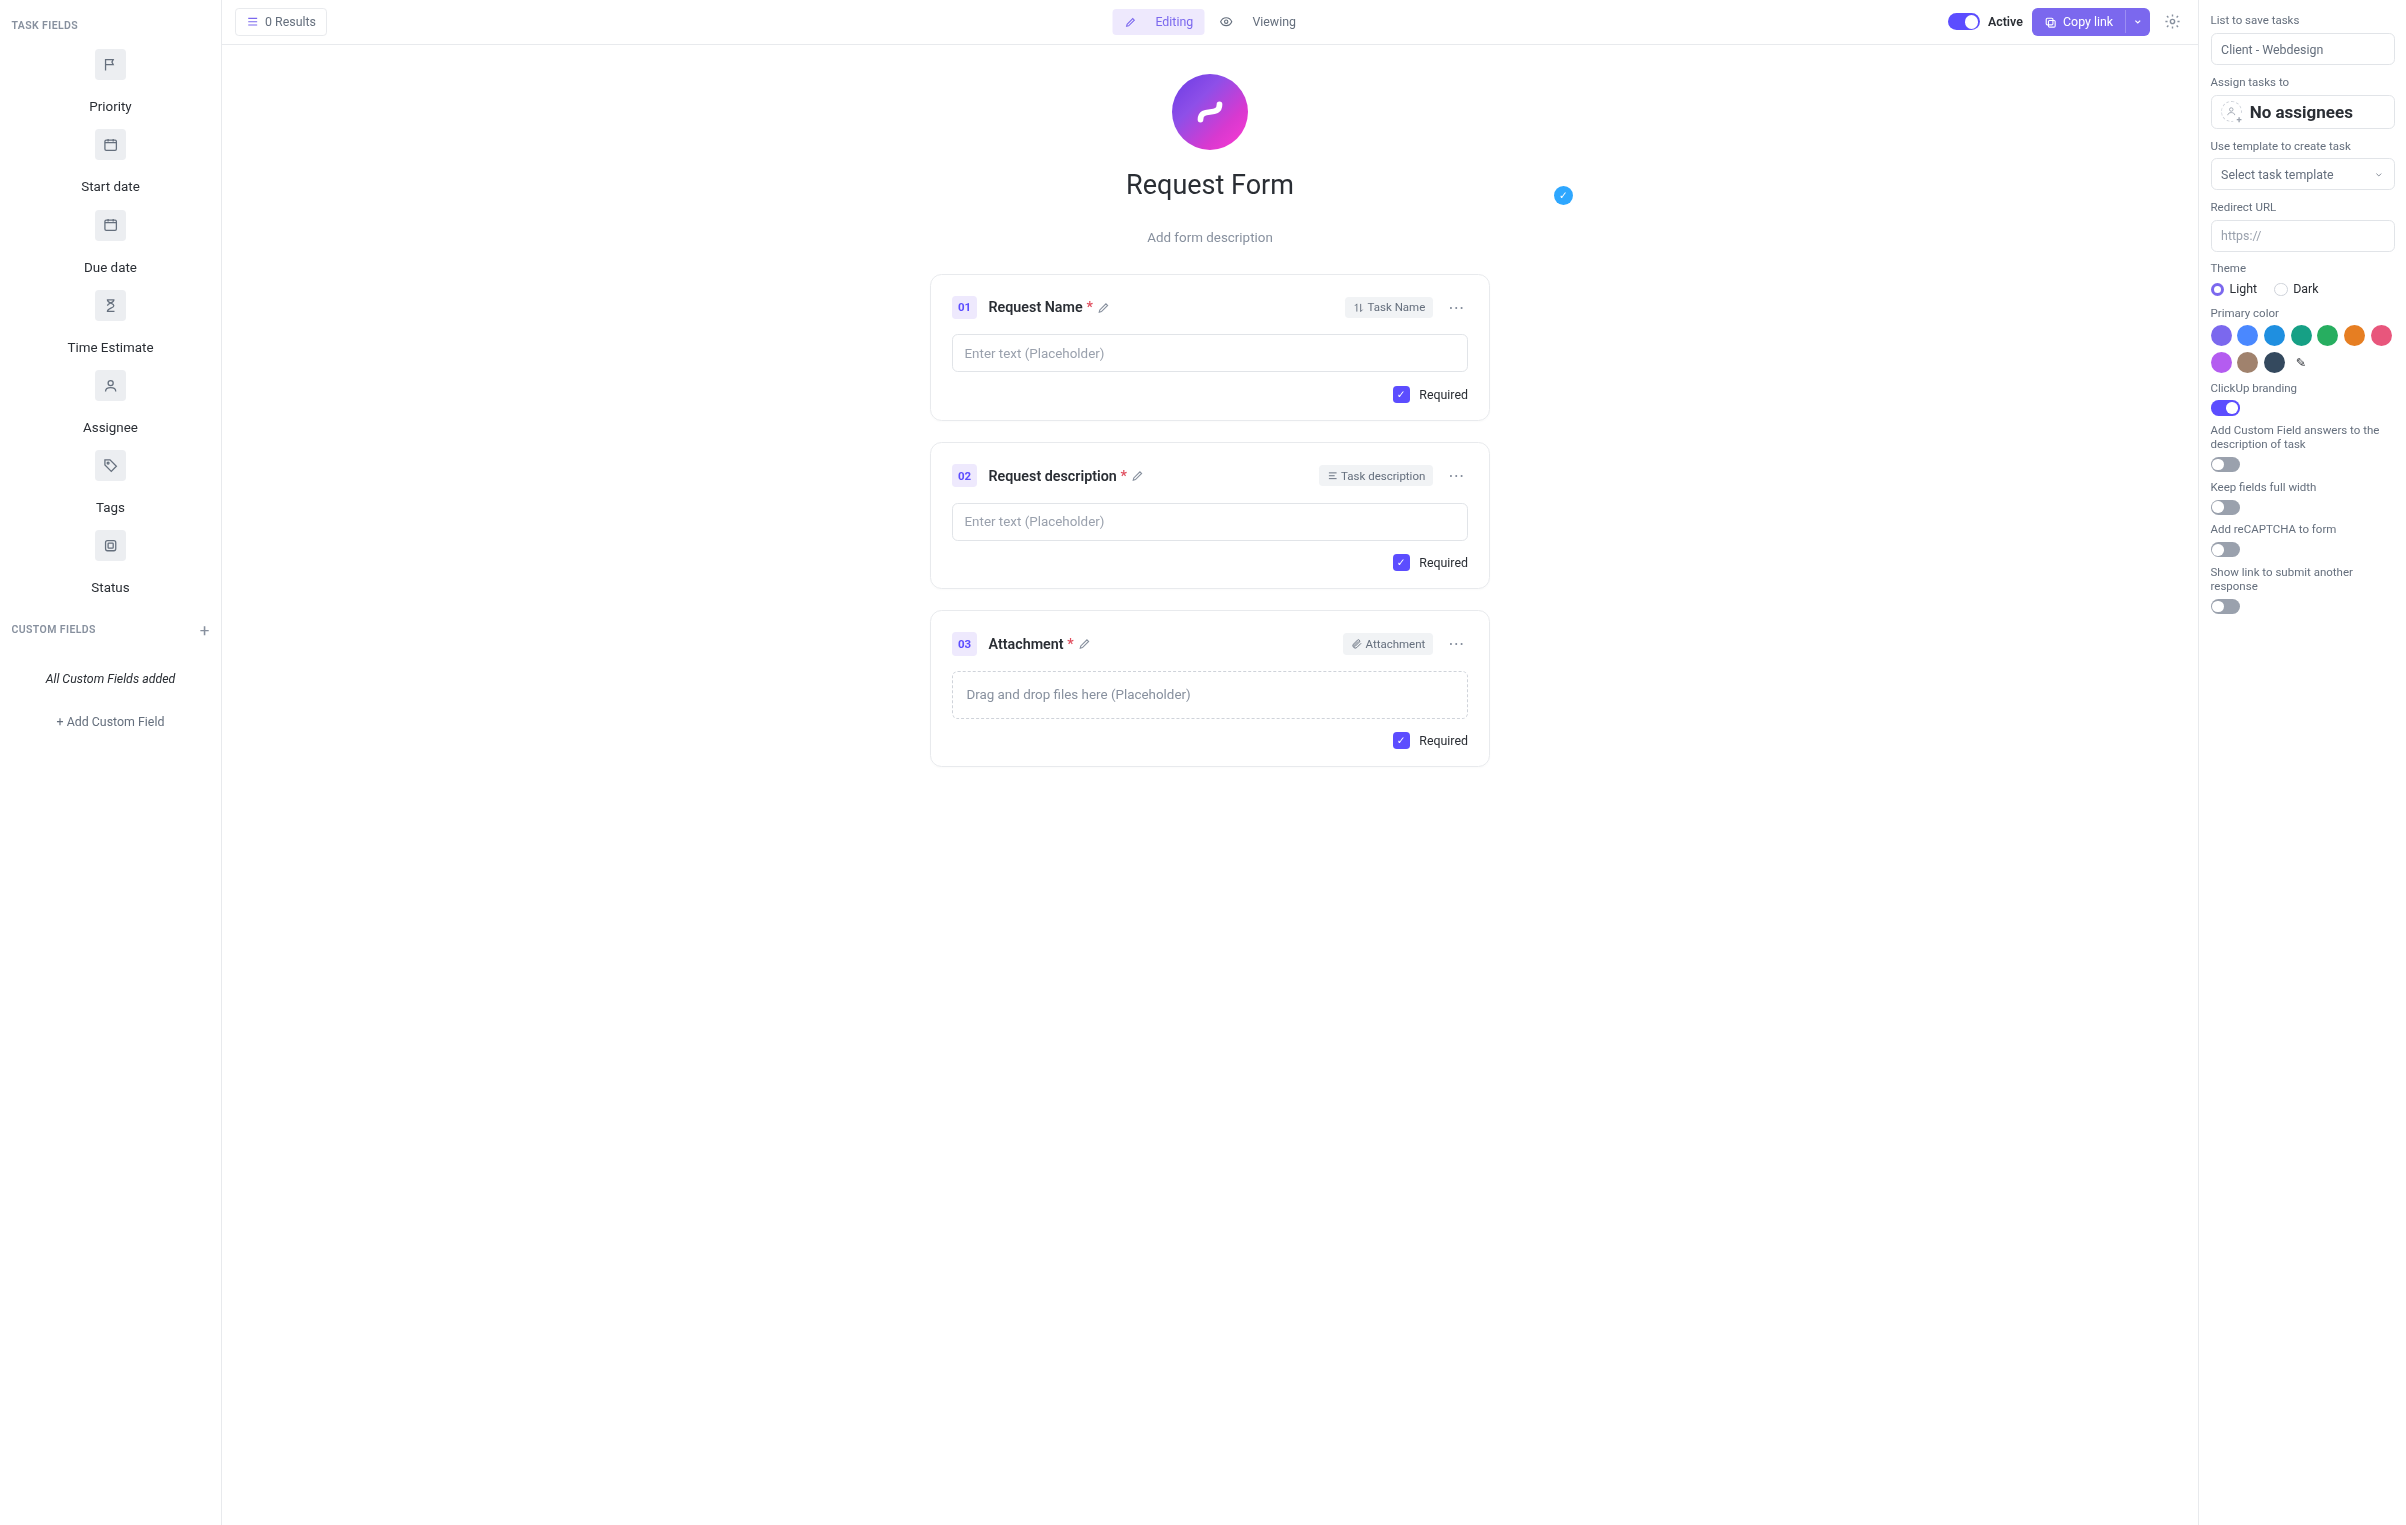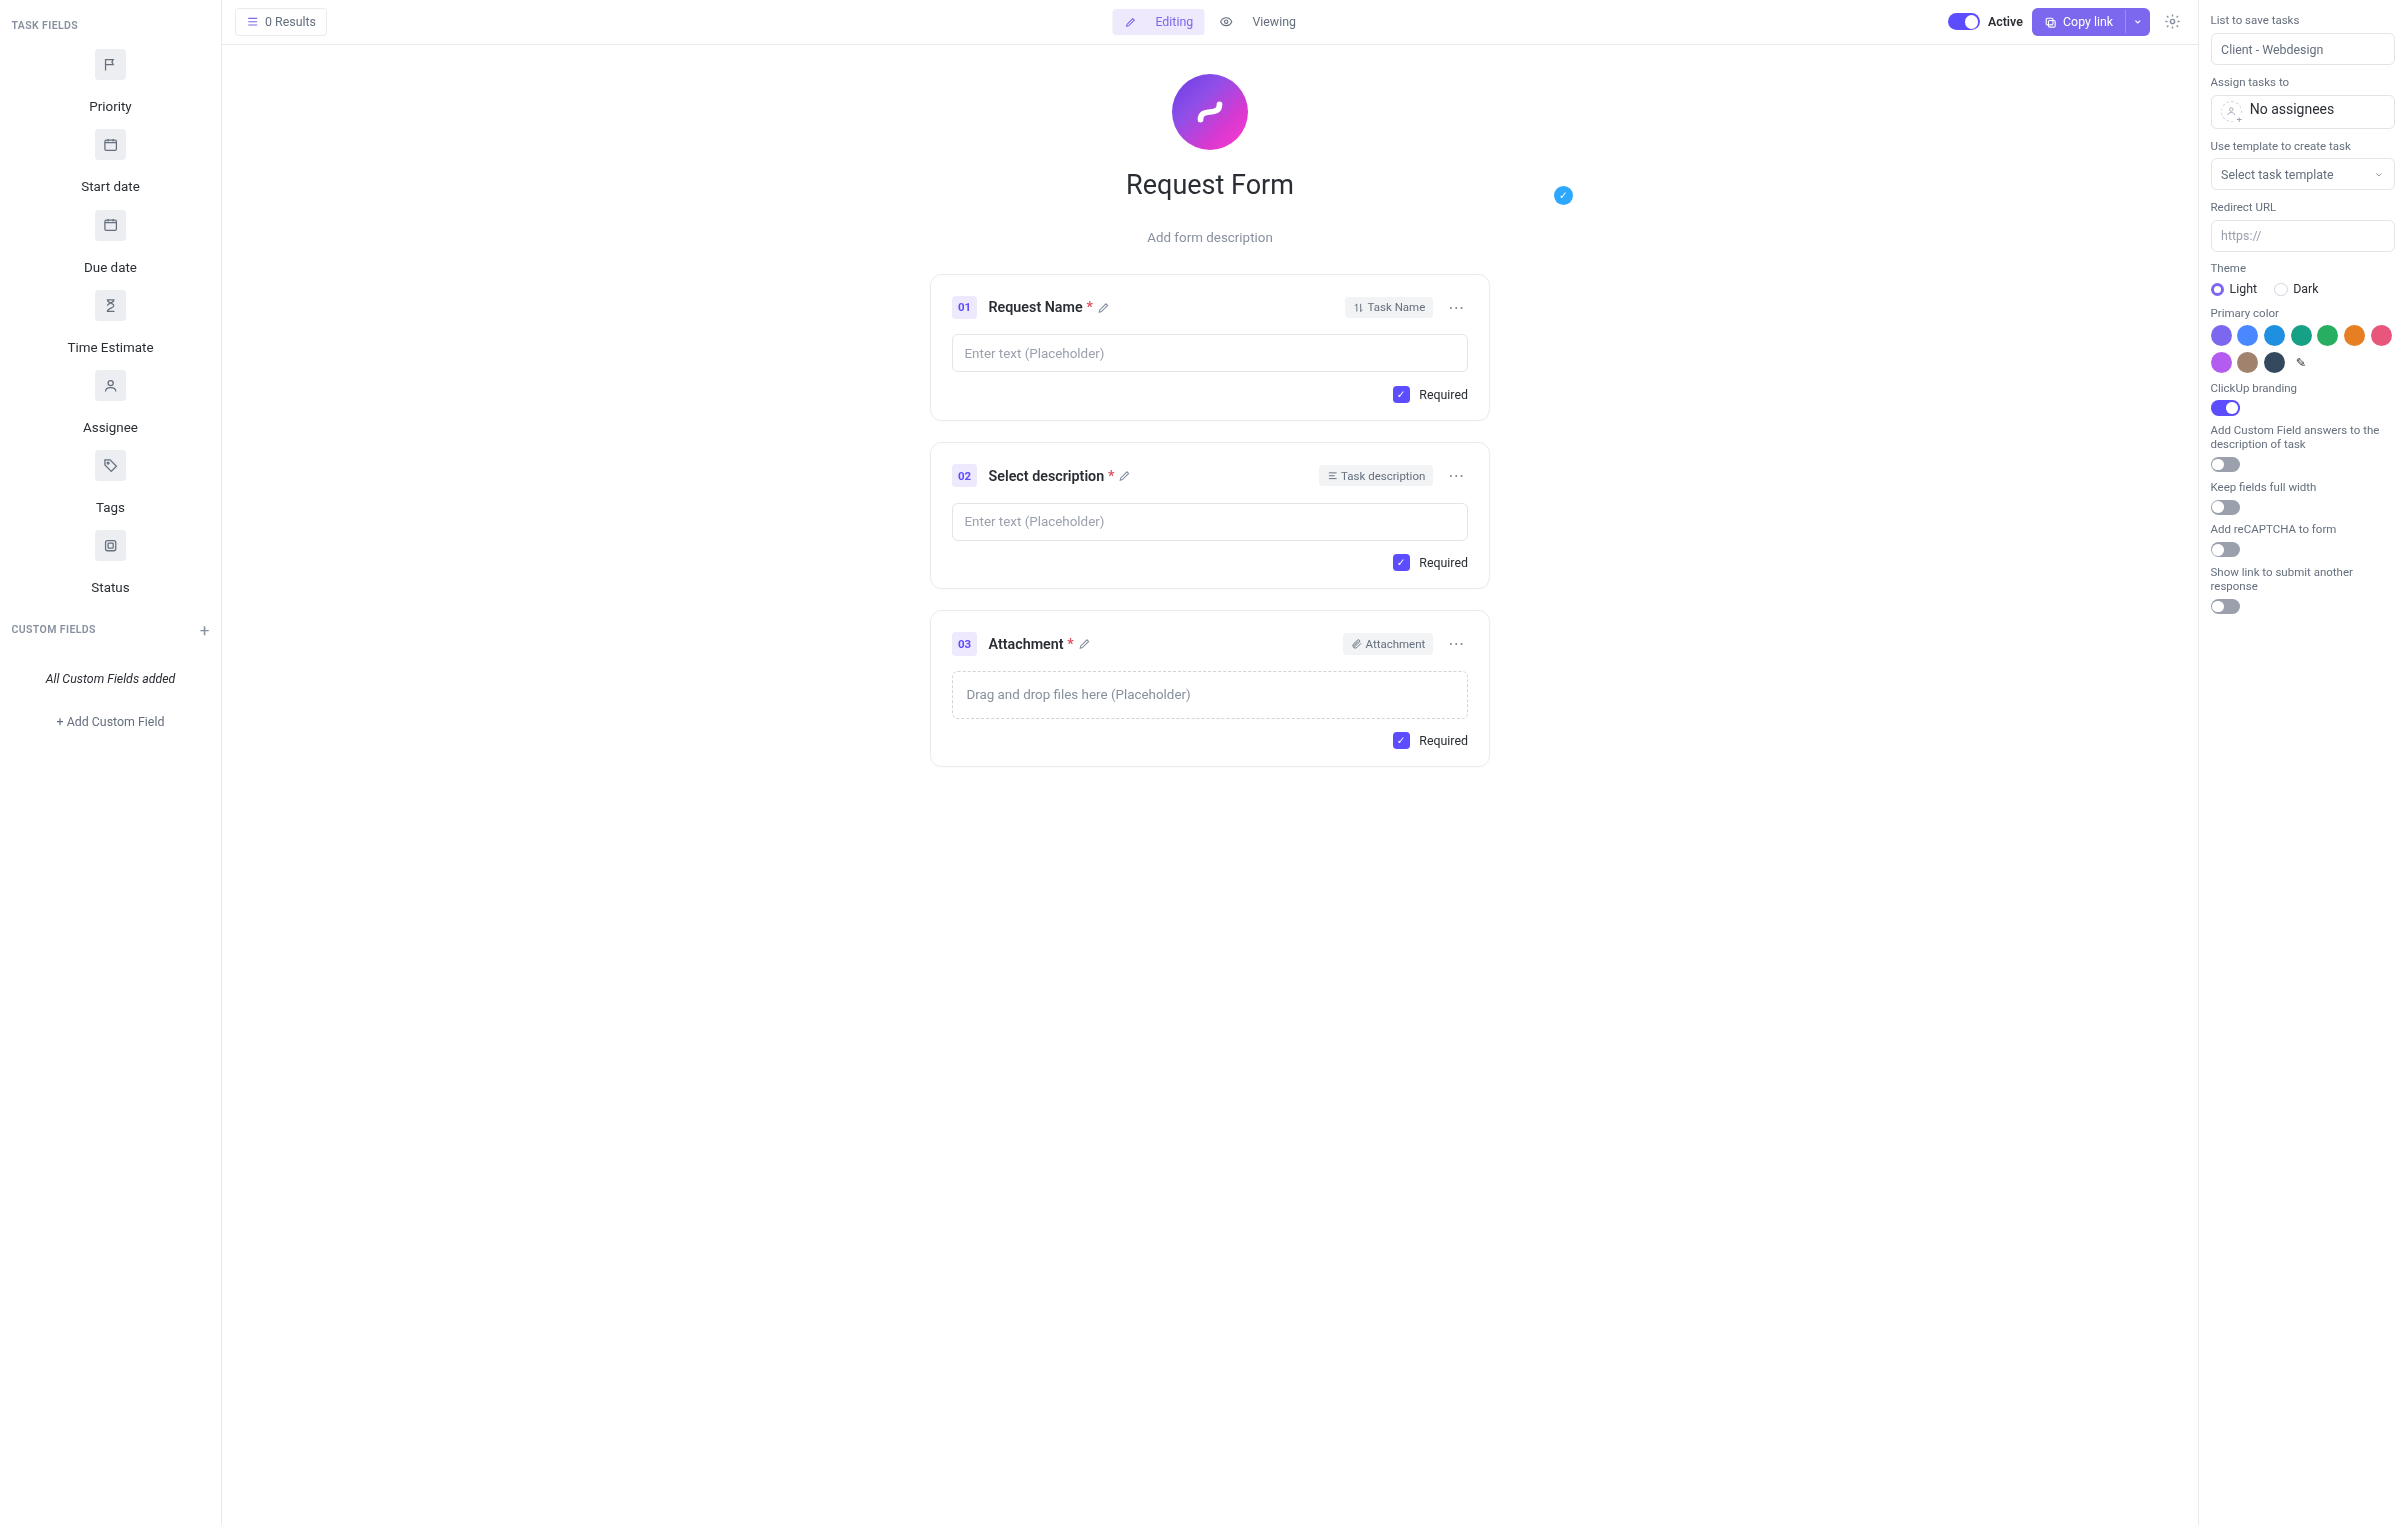--- a/index.html
+++ b/index.html
@@ -56,21 +56,21 @@
 .fb-drop { width: 100%; border: 1px dashed #cfd3da; border-radius: 5.7px; padding: 15.3px 13.4px; font-size: 13.4px; color: #87909e; }
 .fb-foot { display: flex; justify-content: flex-end; align-items: center; gap: 9.6px; margin-top: 13.4px; }
 .cbx { width: 17px; height: 17px; border-radius: 3.8px; background: #5c4dff; display: flex; align-items: center; justify-content: center; color: #fff; font-size: 10.5px; cursor: pointer; }
 .cbx-label { font-size: 12.4px; color: #2a2e34; }
 
 
 .sidebar-right { width: 208px; border-left: 1px solid #e8eaed; padding: 13.4px 11.5px 19px; overflow-y: auto; }
 .sr-label { font-size: 11.5px; font-weight: 400; color: #656f7d; margin: 9.6px 0 5.7px; }
 .sr-label:first-child { margin-top: 0; }
 .sr-input, .sr-select { width: 100%; border: 1px solid #e1e4e8; border-radius: 5.7px; padding: 7.6px 9.6px; font-size: 12.4px; color: #656f7d; background: #fff; display: flex; align-items: center; justify-content: space-between; cursor: pointer; }
-.sr-assignee { display: flex; align-items: flex-start; gap: 7.6px; border: 1px solid #e1e4e8; border-radius: 5.7px; padding: 5.7px 9.6px; font-size: 14px; cursor: pointer; }
+.sr-assignee { display: flex; align-items: center; gap: 7.6px; border: 1px solid #e1e4e8; border-radius: 5.7px; padding: 5.7px 9.6px; font-size: 17px; cursor: pointer; font-weight: bold; }
 .avatar-circle { width: 21px; height: 21px; border-radius: 50%; border: 1px dashed #cfd3da; display: flex; align-items: center; justify-content: center; color: #9aa1ad; font-size: 10.5px; position: relative; }
 .avatar-circle::after { content: "+"; position: absolute; right: -3.8px; bottom: -3.8px; background: #fff; border-radius: 50%; width: 11.5px; height: 11.5px; font-size: 9.6px; text-align: center; line-height: 11.5px; color: #9aa1ad; }
 .sr-url-input { width: 100%; border: 1px solid #e1e4e8; border-radius: 5.7px; padding: 7.6px 9.6px; font-size: 12.4px; outline: none; }
 .sr-url-input::placeholder { color: #9aa1ad; }
 .theme-row { display: flex; gap: 17px; align-items: center; margin-top: 3.8px; }
 .theme-opt { display: flex; align-items: flex-end; gap: 5.7px; font-size: 12.4px; cursor: pointer; }
 .radio { width: 13.4px; height: 13.4px; border-radius: 50%; border: 1.9px solid #cfd3da; display: inline-block; }
 .radio.sel { border: 3.8px solid #7b68ee; }
 .color-grid { display: flex; flex-wrap: wrap; gap: 5.7px; margin-top: 5.7px; }
 .color-dot { width: 21px; height: 21px; border-radius: 50%; cursor: pointer; }
@@ -253,21 +253,21 @@
         <div class="fb-foot">
           <div class="cbx">✓</div>
           <div class="cbx-label">Required</div>
         </div>
       </div>
 
       <div class="form-block">
         <div class="fb-hdr">
           <div class="fb-num">02</div>
           <div class="fb-title">
-            <span>Select description</span>
+            <span>Request description</span>
             <span class="req">*</span>
             <span class="fb-edit-icon">
                 <svg width="13.4" height="13.4" viewBox="0 0 24 24" fill="none" stroke="currentColor" stroke-width="2">
                   <path d="M4 20l4-1 11-11-3-3L5 16z"></path>
                 </svg>
               </span>
           </div>
           <div class="fb-spacer"></div>
           <div class="fb-tag">
             <svg width="11.5" height="11.5" viewBox="0 0 24 24" fill="none" stroke="currentColor" stroke-width="2">

